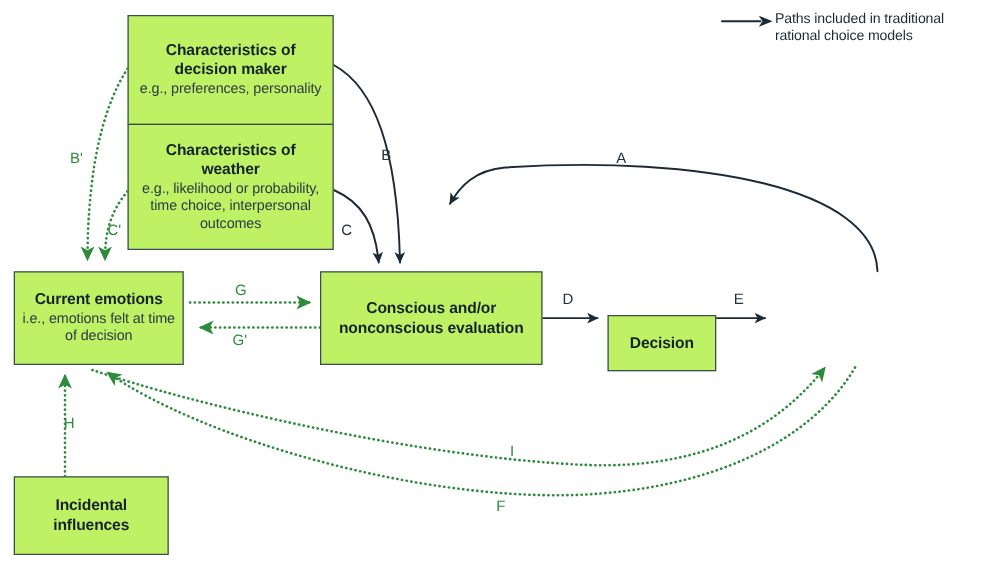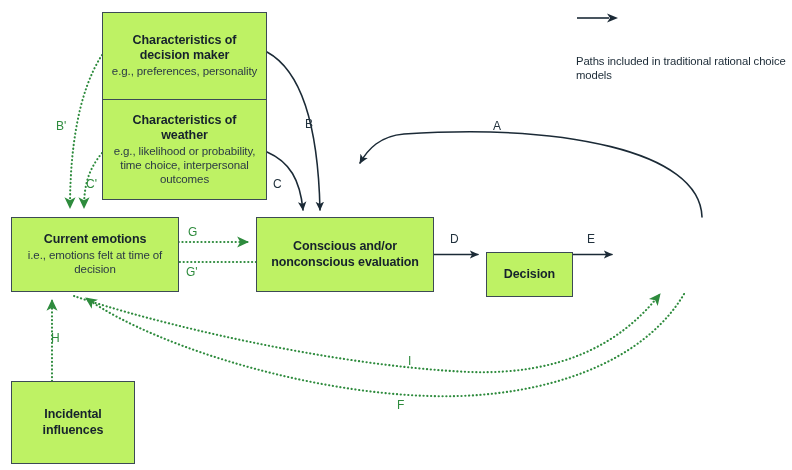--- a/index.html
+++ b/index.html
@@ -48,45 +48,44 @@
   }
   .node .sub {
     font-size: 11.5px;
     line-height: 1.2;
     color: #2b3a45;
     margin-top: 2px;
     letter-spacing: -0.1px;
   }
   #n-decmaker { left: 102px; top: 12px;  width: 165px; height: 88px; }
   #n-options  { left: 102px; top: 99px;  width: 165px; height: 101px; }
-  #n-current   { left: 11px;  top: 217px; width: 168px; height: 75px; }
+  #n-current   { left: 11px;  top: 217px; width: 136px; height: 75px; }
   #n-eval      { left: 256px; top: 217px; width: 178px; height: 75px; }
   #n-decision  { left: 486px; top: 232px; width: 87px;  height: 45px; margin-top: 20px; }
   #n-expected  { left: 620px; top: 217px; width: 163px; height: 75px; }
-  #n-incidental{ left: 11px;  top: 381px; width: 124px; height: 83px; }
+  #n-incidental{ left: 11px;  top: 381px; width: 124px; height: 63px; }
 
   .plabel {
     position: absolute;
     font-size: 12px;
     color: #21313d;
     line-height: 1;
   }
   .plabel.green { color: #2e8b3d; }
 
   .legend {
     position: absolute;
     left: 576px;
     top: 8px;
     width: 212px;
   }
   .legend-row {
     display: flex;
     align-items: flex-start;
     margin-bottom: 9px;
-    flex-direction: column;
   }
   .legend-glyph {
     width: 44px;
     flex: 0 0 44px;
     height: 14px;
     margin-top: 2px;
   }
   .legend-text {
     font-size: 11.3px;
     line-height: 1.25;

